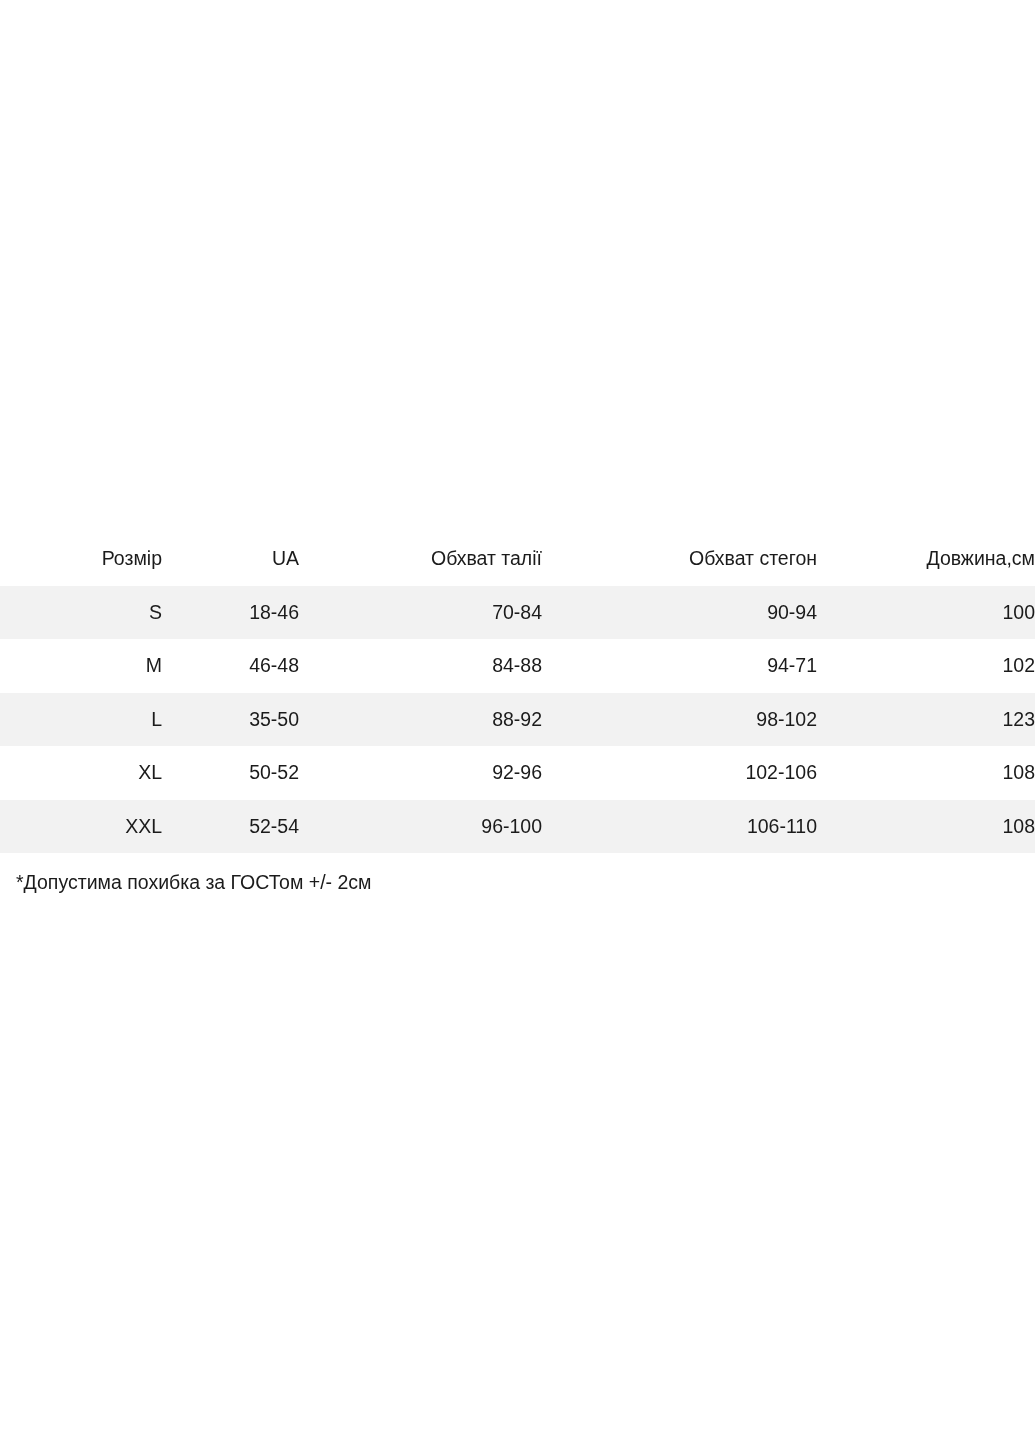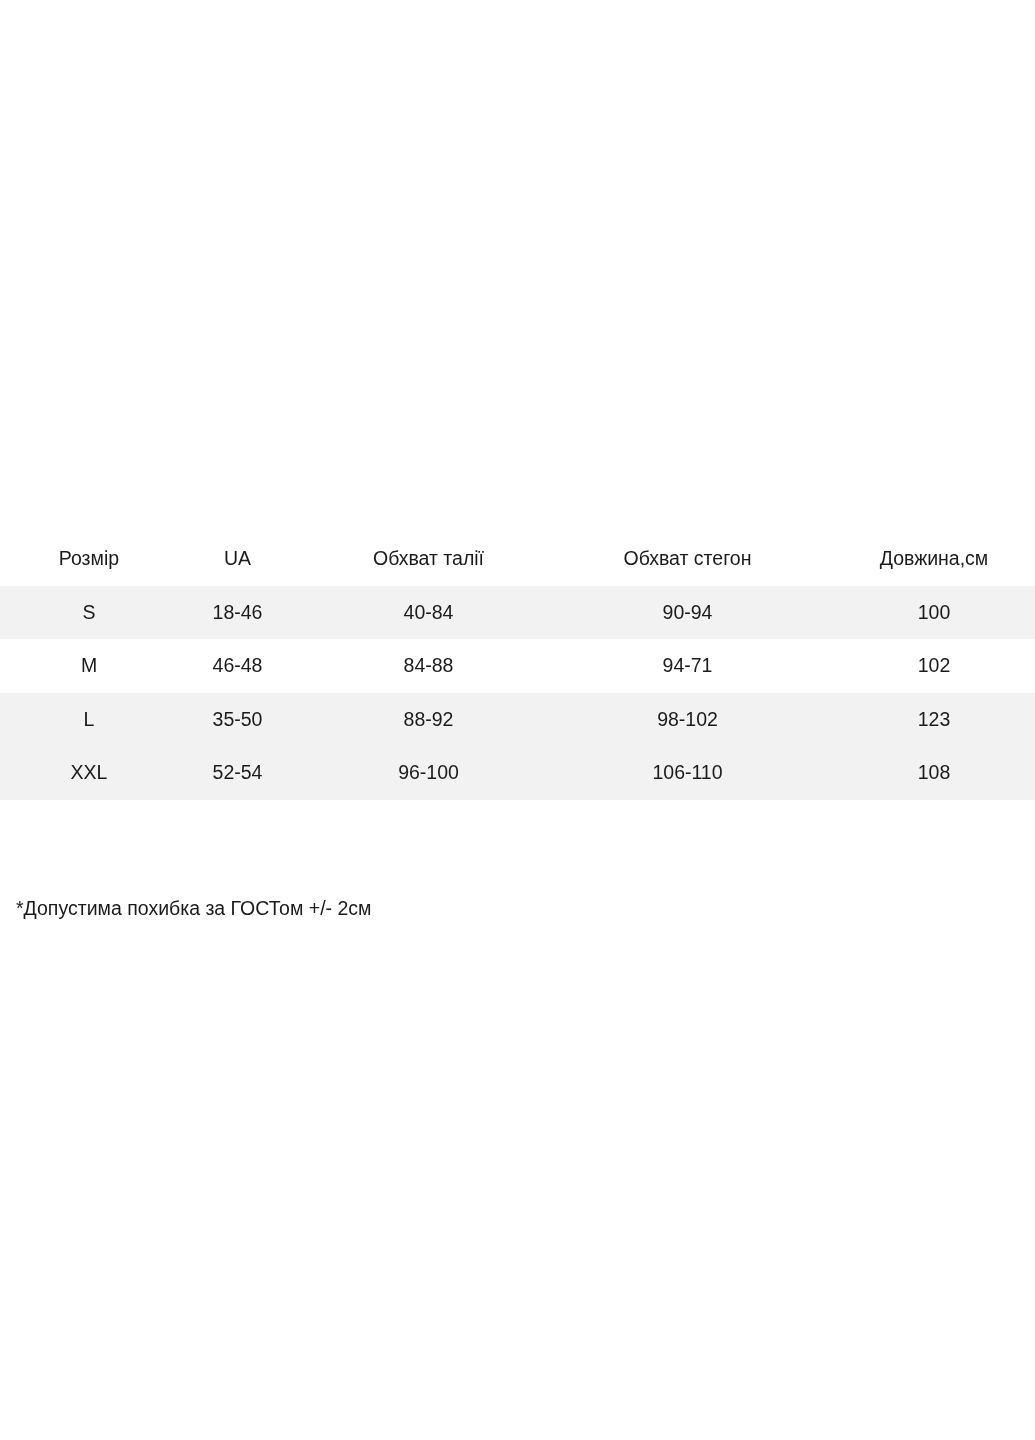--- a/index.html
+++ b/index.html
@@ -39,21 +39,21 @@
   }
 
   table.size-table col.c0 { width: 162px; }
   table.size-table col.c1 { width: 137px; }
   table.size-table col.c2 { width: 243px; }
   table.size-table col.c3 { width: 275px; }
   table.size-table col.c4 { width: 218px; }
 
   table.size-table th,
   table.size-table td {
-    text-align: center;
+    text-align: right;
     font-weight: normal;
     font-size: 19.5px;
     line-height: 1.2;
     color: #1b1b1b;
     padding: 0;
     height: 53.5px;
     vertical-align: middle;
     white-space: nowrap;
   }
 
@@ -73,21 +73,20 @@
   table.size-table tbody tr.even { background: #ffffff; }
 
   .footnote {
     position: absolute;
     left: 16px;
     top: 870px;
     font-size: 19.5px;
     line-height: 1.25;
     color: #1b1b1b;
     white-space: nowrap;
-    margin-top: 26px;
   }
 </style>
 </head>
 <body>
 
 <div class="sheet">
 
   <div class="size-table-wrap">
     <table class="size-table">
       <colgroup>
@@ -103,38 +102,45 @@
           <th>UA</th>
           <th>Обхват талії</th>
           <th>Обхват стегон</th>
           <th>Довжина,см</th>
         </tr>
       </thead>
       <tbody>
         <tr class="odd">
           <td>S</td>
           <td>18-46</td>
-          <td>40-84</td>
+          <td>70-84</td>
           <td>90-94</td>
           <td>100</td>
         </tr>
         <tr class="even">
           <td>M</td>
           <td>46-48</td>
           <td>84-88</td>
           <td>94-71</td>
           <td>102</td>
         </tr>
         <tr class="odd">
           <td>L</td>
           <td>35-50</td>
           <td>88-92</td>
           <td>98-102</td>
           <td>123</td>
         </tr>
+        <tr class="even">
+          <td>XL</td>
+          <td>50-52</td>
+          <td>92-96</td>
+          <td>102-106</td>
+          <td>108</td>
+        </tr>
         <tr class="odd">
           <td>XXL</td>
           <td>52-54</td>
           <td>96-100</td>
           <td>106-110</td>
           <td>108</td>
         </tr>
       </tbody>
     </table>
   </div>

